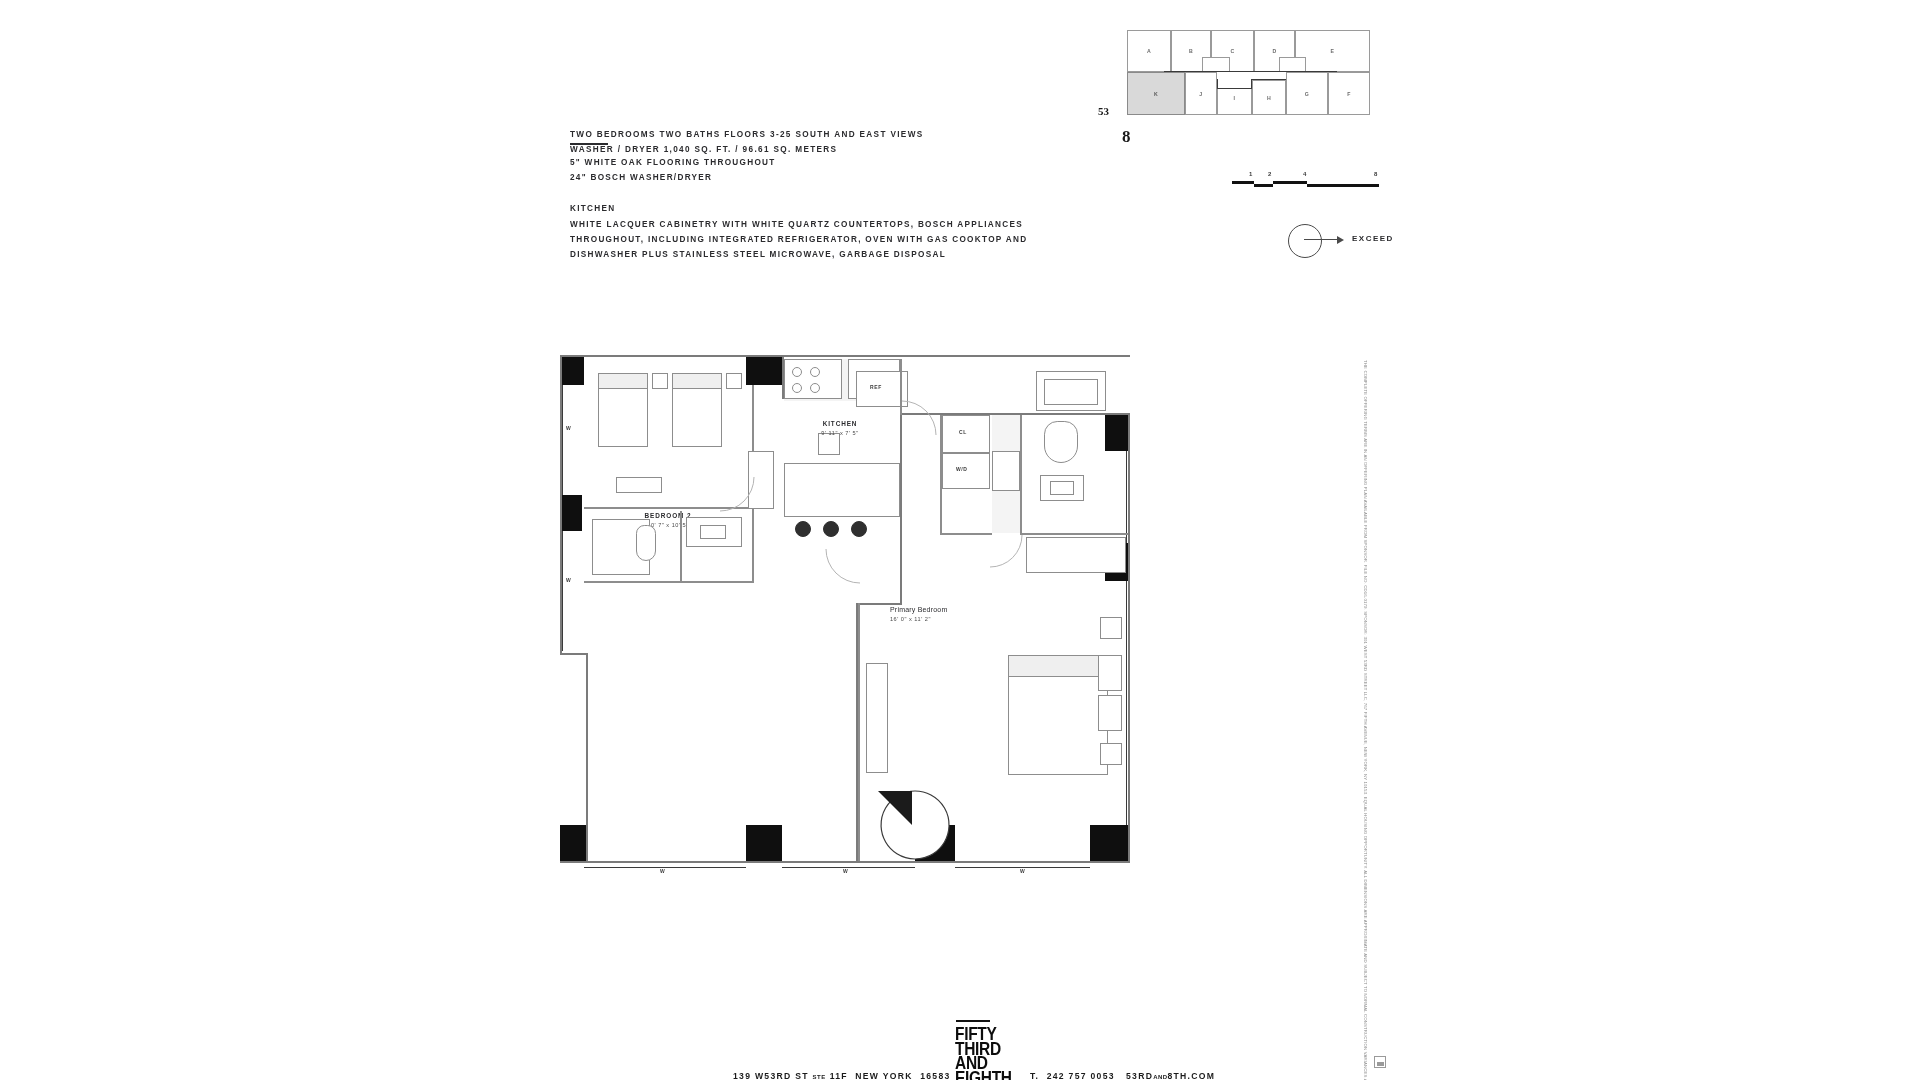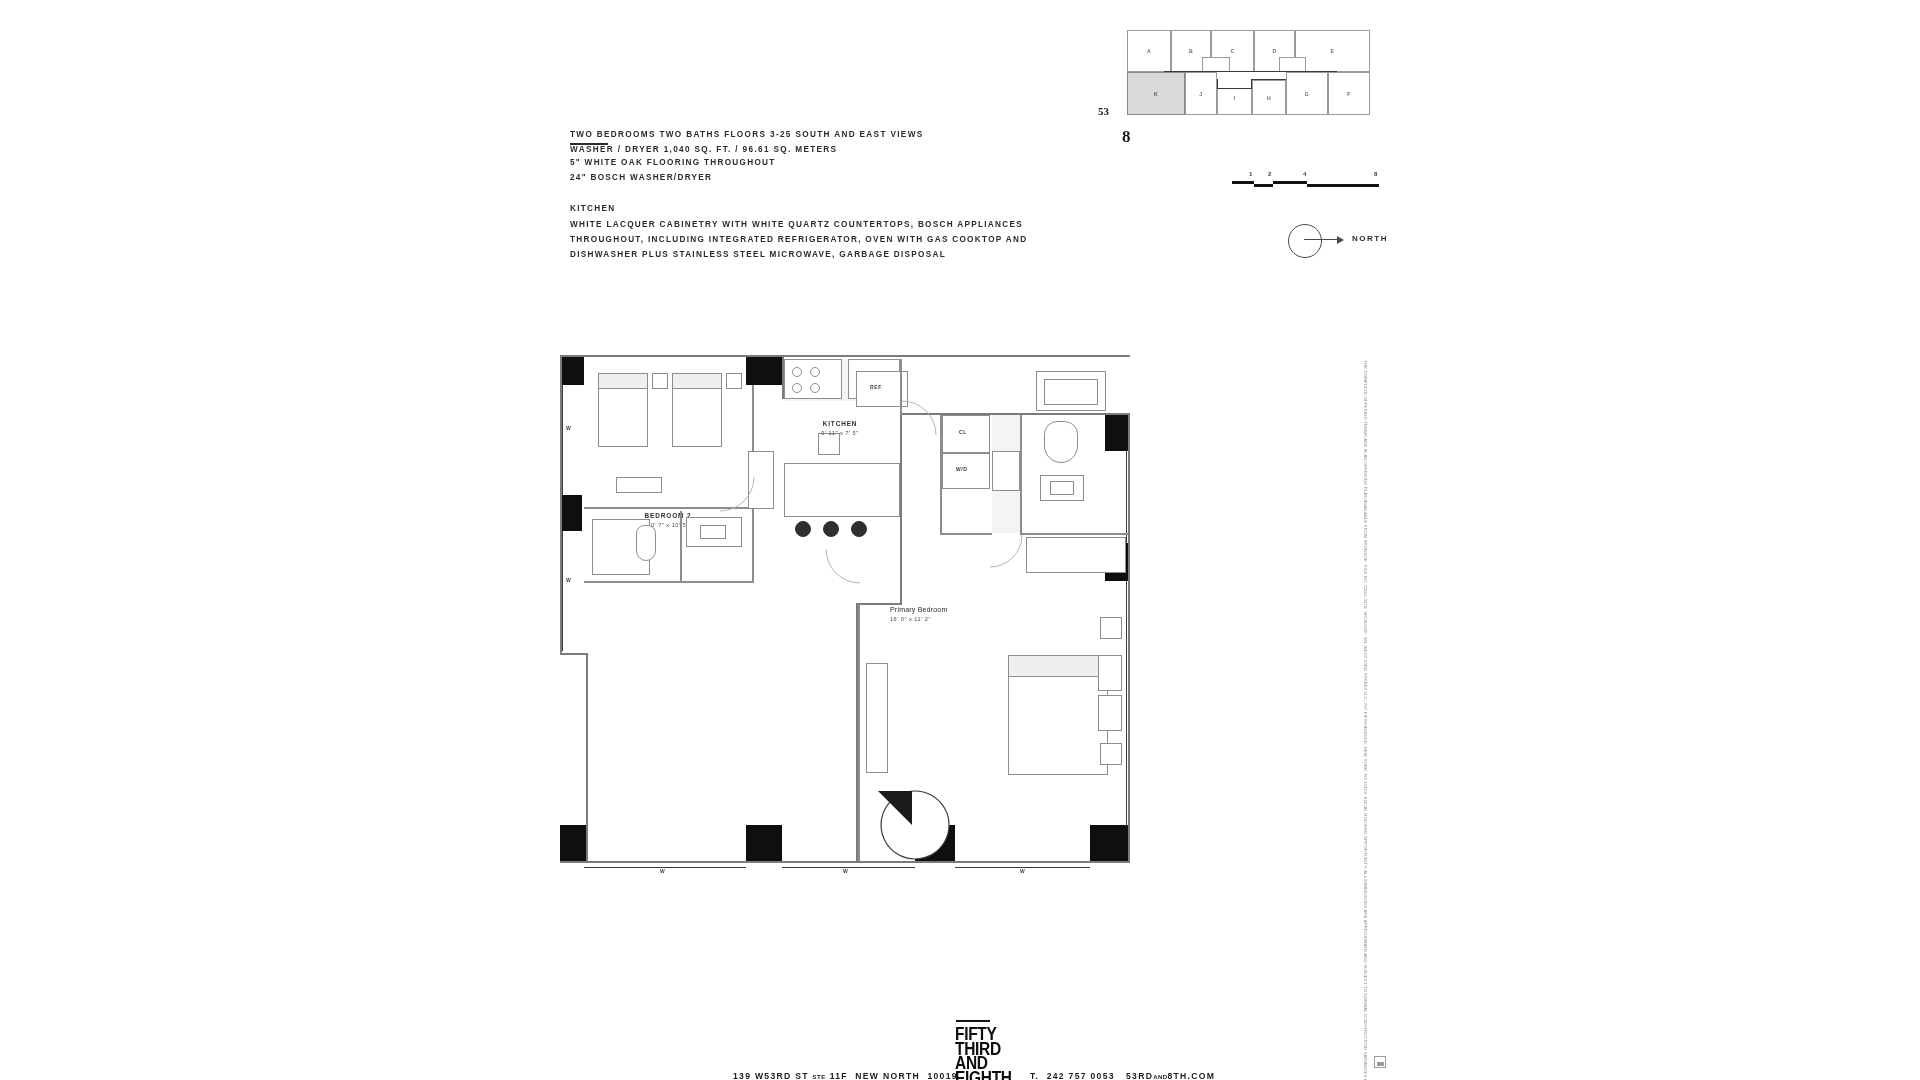--- a/index.html
+++ b/index.html
@@ -192,21 +192,21 @@
     <div class="sb-seg" style="left:0px;width:22px;"></div>
     <div class="sb-seg light" style="left:22px;width:19px;"></div>
     <div class="sb-seg" style="left:41px;width:34px;"></div>
     <div class="sb-seg light" style="left:75px;width:72px;"></div>
   </div>
 
   <div class="northwrap">
     <div class="n-circle"></div>
     <div class="n-line"></div>
     <div class="n-arrow"></div>
-    <div class="n-label">NORTH</div>
+    <div class="n-label">EXCEED</div>
   </div>
 
   <div class="plan">
 
     <div class="room" style="left:6px;top:6px;width:420px;height:560px;"></div>
     <div class="room" style="left:340px;top:60px;width:235px;height:500px;"></div>
 
     <div class="wall" style="left:0px;top:0px;width:24px;height:30px;"></div>
     <div class="wall" style="left:186px;top:0px;width:36px;height:30px;"></div>
     <div class="wall" style="left:0px;top:140px;width:22px;height:36px;"></div>
@@ -345,22 +345,22 @@
     <div class="lw">FIFTY</div>
     <div class="lw">THIRD</div>
     <div class="lw">AND</div>
     <div class="lw">EIGHTH</div>
   </div>
 
   <div class="footaddr">
     <span>139 W53RD ST</span>
     <span class="sm">STE</span>
     <span>11F</span>
-    &nbsp;<span>NEW NORTH</span>
-    &nbsp;<span>10019</span>
+    &nbsp;<span>NEW YORK</span>
+    &nbsp;<span>16583</span>
   </div>
 
   <div class="foottel">
     <span>T.</span>
     &nbsp;<span>242 757 0053</span>
   </div>
 
   <div class="footweb">
     <span>53RD</span><span class="sm">AND</span><span>8TH.COM</span>
   </div>

